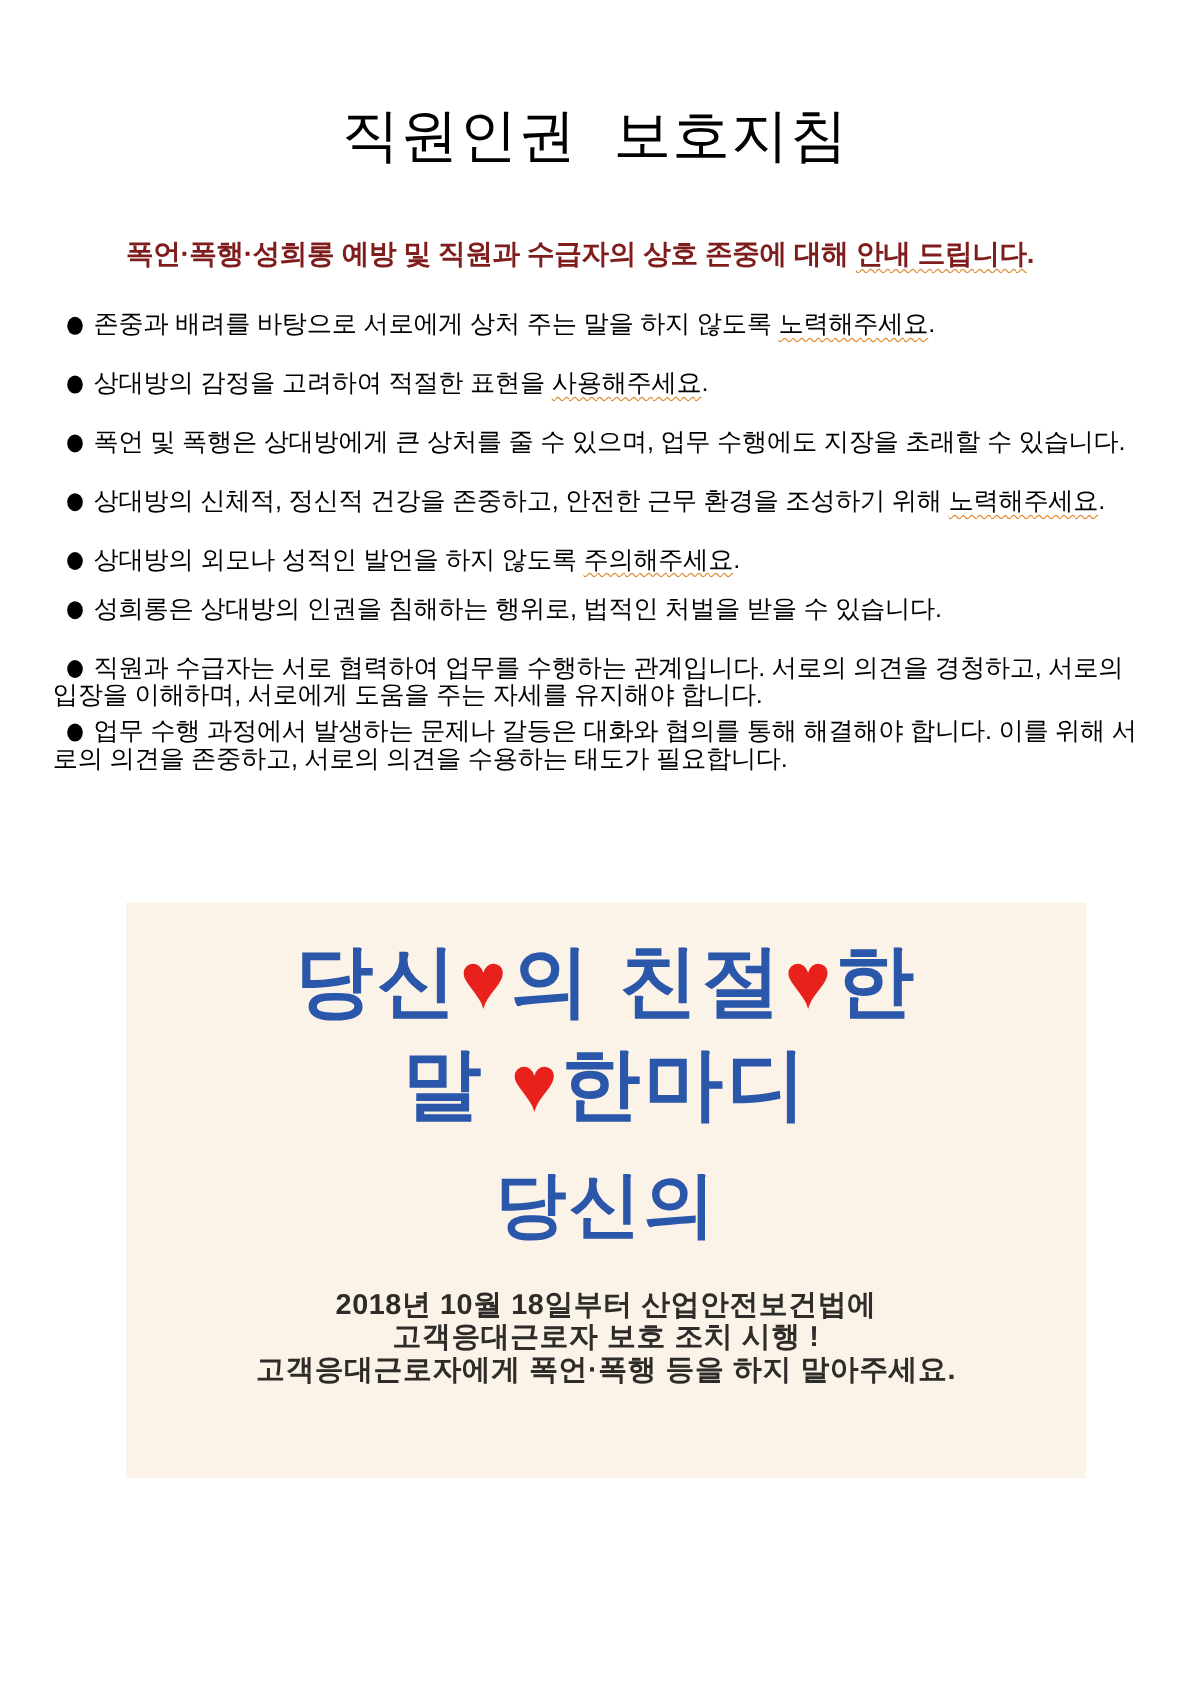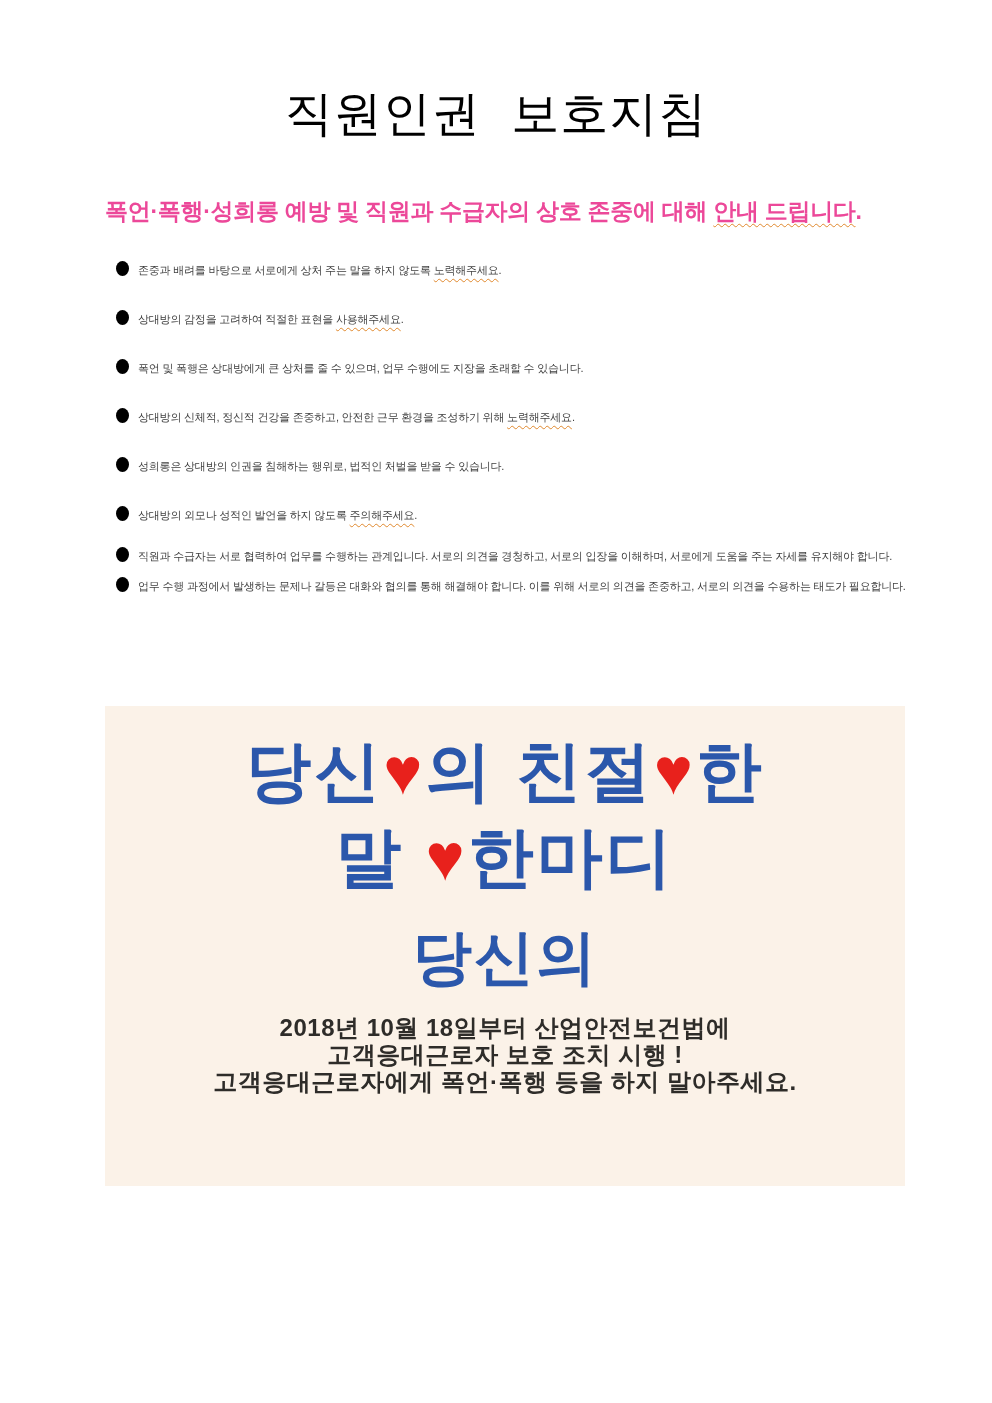--- a/index.html
+++ b/index.html
@@ -15,30 +15,30 @@
     word-spacing: 16px;
     line-height: 1.25;
     color: #000000;
   }
 
   .subtitle {
     margin: 52px 40px 0 105px;
     font-size: 23px;
     font-weight: 700;
     letter-spacing: -0.3px;
-    color: #ec4899;
+    color: #7f1d1d;
     line-height: 31px;
   }
 
   .bullets {
-    margin: 32px 40px 0 104px;
-    font-size: 11px;
+    margin: 32px 40px 0 44px;
+    font-size: 21px;
     line-height: 23px;
     letter-spacing: -0.2px;
-    color: #404040;
+    color: #000000;
   }
   .bullet { margin: 0 0 26px 0; }
   .bullet.m-md { margin-bottom: 18px; }
   .bullet.m-sm { margin-bottom: 7px; }
   .bullet.m-0  { margin-bottom: 0; }
 
   .dot {
     display: inline-block;
     width: 13px; height: 15px;
     border-radius: 50%;
@@ -75,21 +75,21 @@
   .heart { color: #e8211c; }
   .slogan {
     margin-top: 30px;
     color: #2b57ab;
     font-weight: 700;
     font-size: 60px;
     line-height: 56px;
     letter-spacing: 2px;
   }
   .notice {
-    margin-top: 28px;
+    margin-top: 42px;
     color: #2e2c29;
     font-weight: 700;
     font-size: 24px;
     line-height: 27px;
     letter-spacing: 0.5px;
   }
 </style>
 </head>
 <body>
 
@@ -97,22 +97,22 @@
 
   <div class="title">직원인권 보호지침</div>
 
   <div class="subtitle"><span>폭언·폭행·성희롱 예방 및 직원과 수급자의 상호 존중에 대해 </span><span class="squiggle">안내 드립니다</span><span>.</span></div>
 
   <div class="bullets">
     <p class="bullet"><span class="dot"></span><span>존중과 배려를 바탕으로 서로에게 상처 주는 말을 하지 않도록 </span><span class="squiggle">노력해주세요</span><span>.</span></p>
     <p class="bullet"><span class="dot"></span><span>상대방의 감정을 고려하여 적절한 표현을 </span><span class="squiggle">사용해주세요</span><span>.</span></p>
     <p class="bullet"><span class="dot"></span><span>폭언 및 폭행은 상대방에게 큰 상처를 줄 수 있으며, 업무 수행에도 지장을 초래할 수 있습니다.</span></p>
     <p class="bullet"><span class="dot"></span><span>상대방의 신체적, 정신적 건강을 존중하고, 안전한 근무 환경을 조성하기 위해 </span><span class="squiggle">노력해주세요</span><span>.</span></p>
+    <p class="bullet m-md"><span class="dot"></span><span>상대방의 외모나 성적인 발언을 하지 않도록 </span><span class="squiggle">주의해주세요</span><span>.</span></p>
     <p class="bullet"><span class="dot"></span><span>성희롱은 상대방의 인권을 침해하는 행위로, 법적인 처벌을 받을 수 있습니다.</span></p>
-    <p class="bullet m-md"><span class="dot"></span><span>상대방의 외모나 성적인 발언을 하지 않도록 </span><span class="squiggle">주의해주세요</span><span>.</span></p>
     <p class="bullet m-sm"><span class="dot"></span><span>직원과 수급자는 서로 협력하여 업무를 수행하는 관계입니다. 서로의 의견을 경청하고, 서로의 입장을 이해하며, 서로에게 도움을 주는 자세를 유지해야 합니다.</span></p>
     <p class="bullet m-sm"><span class="dot"></span><span>업무 수행 과정에서 발생하는 문제나 갈등은 대화와 협의를 통해 해결해야 합니다. 이를 위해 서로의 의견을 존중하고, 서로의 의견을 수용하는 태도가 필요합니다.</span></p>
   </div>
 
   <div class="poster">
     <div class="bubble bubble-first"><span>당신</span><span class="heart">♥</span><span>의 친절</span><span class="heart">♥</span><span>한</span></div>
     <div class="bubble"><span>말 </span><span class="heart">♥</span><span>한마디</span></div>
     <div class="slogan">
       <div>당신의</div>
     </div>

